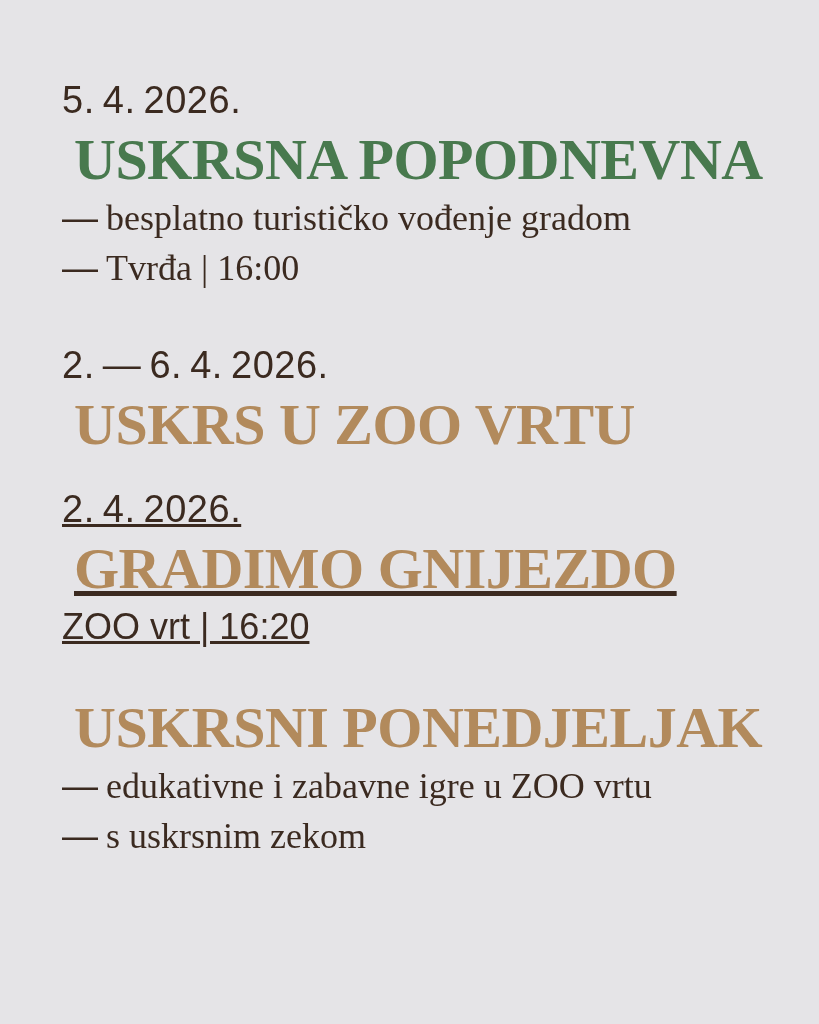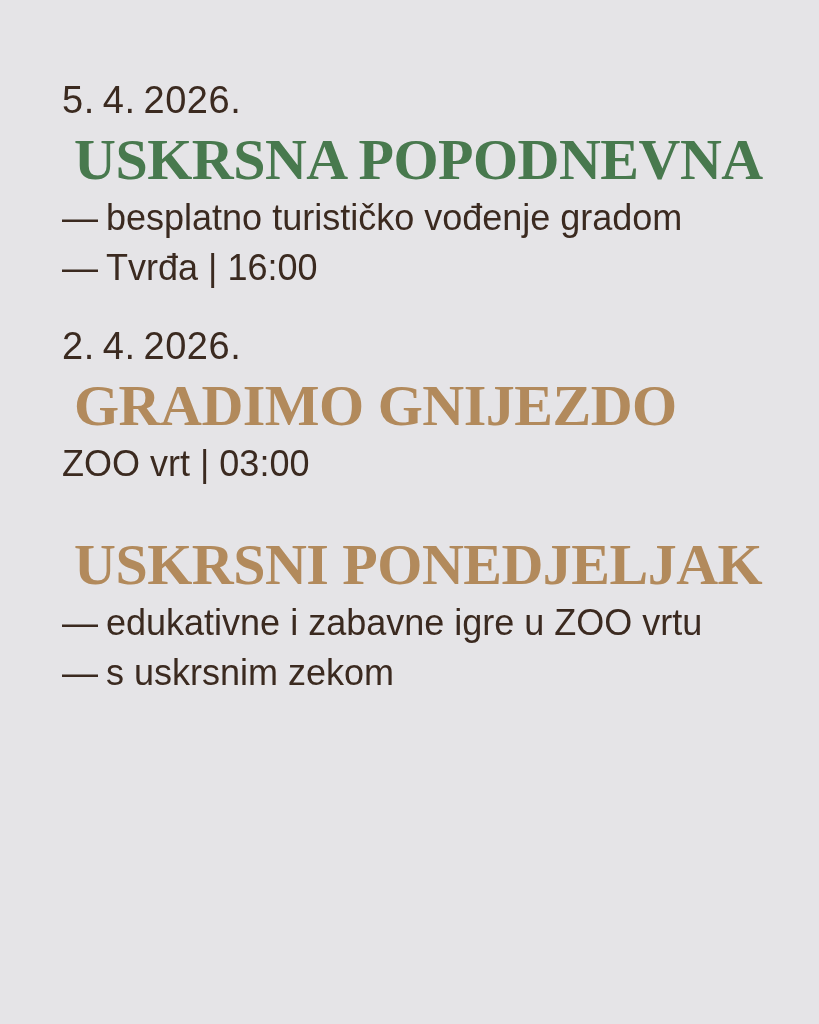--- a/index.html
+++ b/index.html
@@ -44,30 +44,30 @@
     display: flex;
     align-items: flex-start;
     font-size: 36px;
     line-height: 40px;
   }
   .detail-item + .detail-item { margin-top: 10px; }
   .dash {
     flex: 0 0 44px;
     white-space: pre;
   }
-  .detail-lines { flex: 1 1 auto; }
+  .detail-lines { flex: 1 1 auto; font-family: Liberation Serif, serif; }
   .detail-line { white-space: nowrap; }
   .plain-detail {
     font-size: 36px;
     line-height: 40px;
     margin-top: 6px;
   }
   
   .event-2 { margin-top: 55px; }
-  .event-3 { margin-top: 36px; }
+  .event-3 { margin-top: 36px; text-decoration: underline; }
   .event-4 { margin-top: 55px; }
   .event-4 .details { margin-top: 7px; }
 </style>
 </head>
 <body>
 
 <div class="poster">
 
   <section class="event event-1">
     <div class="date">5. 4. 2026.</div>
@@ -83,27 +83,33 @@
       </div>
       <div class="detail-item">
         <span class="dash">—</span>
         <div class="detail-lines">
           <div class="detail-line">Tvrđa | 16:00</div>
         </div>
       </div>
     </div>
   </section>
 
+  <section class="event event-2">
+    <div class="date">2. — 6. 4. 2026.</div>
+    <h2 class="title tan">
+      <span class="tline">USKRS U ZOO VRTU</span>
+    </h2>
+  </section>
 
   <section class="event event-3">
     <div class="date">2. 4. 2026.</div>
     <h2 class="title tan">
       <span class="tline">GRADIMO GNIJEZDO</span>
     </h2>
-    <div class="plain-detail">ZOO vrt | 03:00</div>
+    <div class="plain-detail">ZOO vrt | 16:20</div>
   </section>
 
   <section class="event event-4">
     <h2 class="title tan">
       <span class="tline">USKRSNI PONEDJELJAK</span>
     </h2>
     <div class="details">
       <div class="detail-item">
         <span class="dash">—</span>
         <div class="detail-lines">

